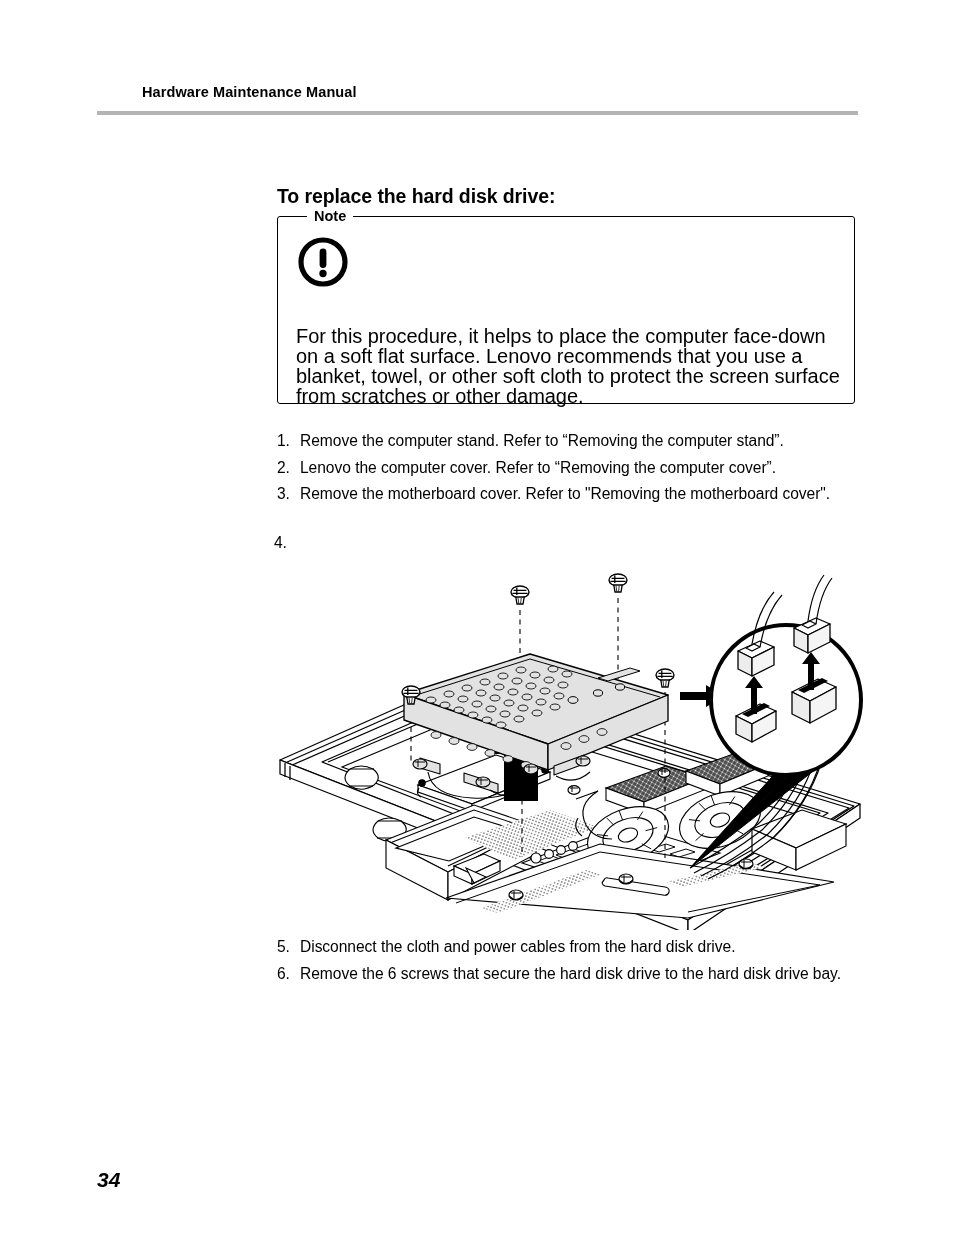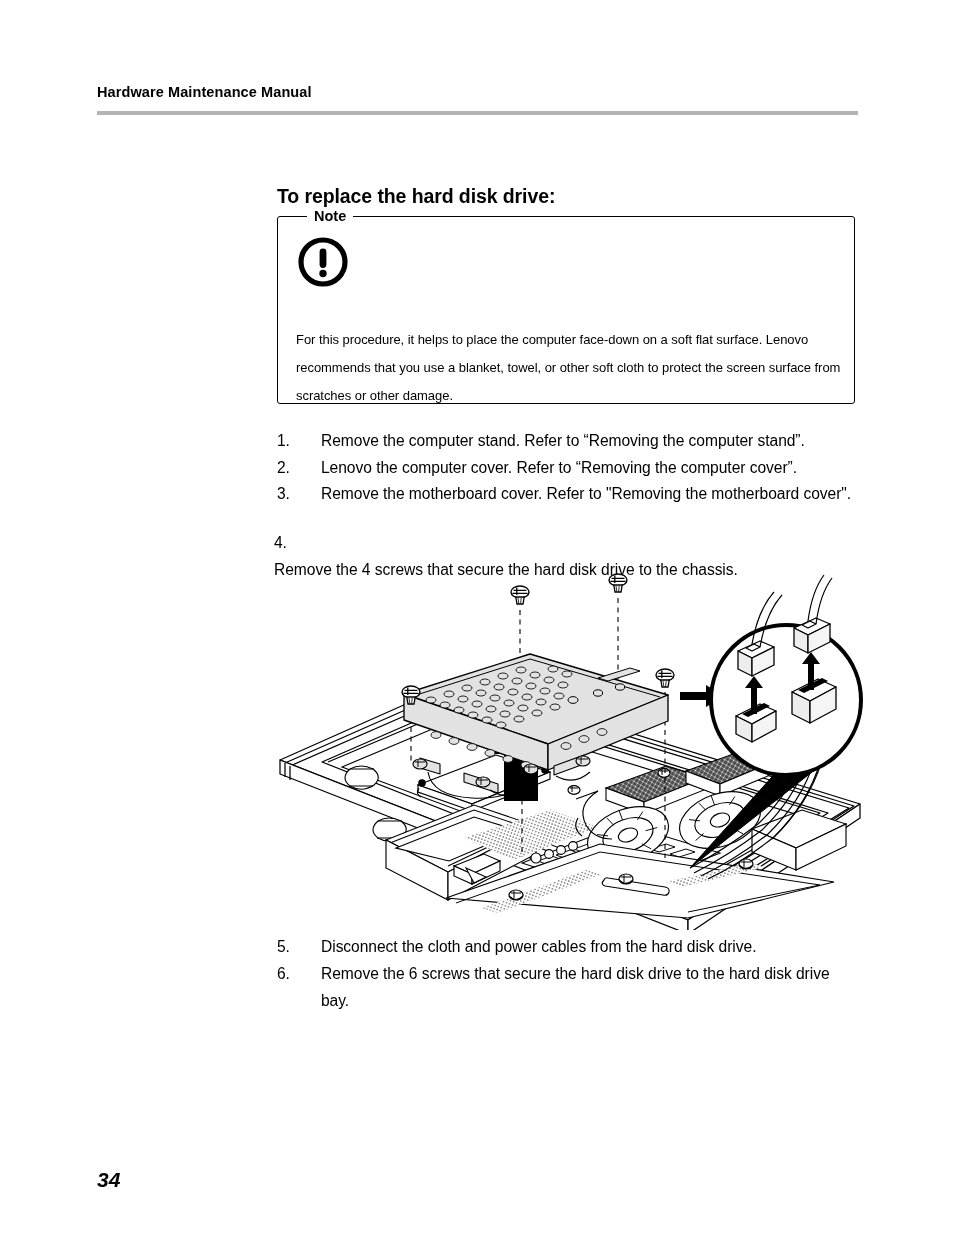--- a/index.html
+++ b/index.html
@@ -22,20 +22,21 @@
     left: 97px;
     top: 84px;
     width: 760px;
   }
   #header-title {
     font-size: 14.5px;
     font-weight: 600;
     letter-spacing: 0.1px;
     color: #000;
     white-space: nowrap;
+    margin-left: 45px;
   }
   #header-rule {
     position: absolute;
     left: 97px;
     top: 111px;
     width: 761px;
     height: 4px;
     background: #b4b4b4;
   }
 
@@ -76,43 +77,43 @@
     left: 297px;
     top: 236px;
     width: 52px;
     height: 52px;
   }
   #note-text {
     position: absolute;
     left: 296px;
     top: 310px;
     width: 545px;
-    font-size: 13px;
-    line-height: 28px;
+    font-size: 20px;
+    line-height: 20px;
     letter-spacing: -0.05px;
     margin-top: 16px;
   }
 
   
   .step {
     position: absolute;
     font-size: 15.6px;
     line-height: 26.5px;
     letter-spacing: -0.05px;
   }
   .step .num {
     position: absolute;
     left: 0;
     top: 0;
     width: 26px;
     text-align: left;
   }
   .step .body {
     display: block;
-    margin-left: 44px;
+    margin-left: 23px;
   }
   .step.flat .body {
     margin-left: 0;
   }
   .step.flat .num {
     position: static;
     width: auto;
     display: inline;
   }
 
@@ -176,21 +177,20 @@
   <span class="body">Lenovo the computer cover. Refer to “Removing the computer cover”.</span>
 </div>
 
 <div class="step" id="step-3">
   <span class="num">3.</span>
   <span class="body">Remove the motherboard cover. Refer to "Removing the motherboard cover".</span>
 </div>
 
 <div class="step flat" id="step-4">
   <span class="num">4.</span>
-  <span class="body">Remove the 4 screws that secure the hard disk drive to the chassis.</span>
 </div>
 
 <div class="step" id="step-5">
   <span class="num">5.</span>
   <span class="body">Disconnect the cloth and power cables from the hard disk drive.</span>
 </div>
 
 <div class="step" id="step-6">
   <span class="num">6.</span>
   <span class="body">Remove the 6 screws that secure the hard disk drive to the hard disk drive bay.</span>

